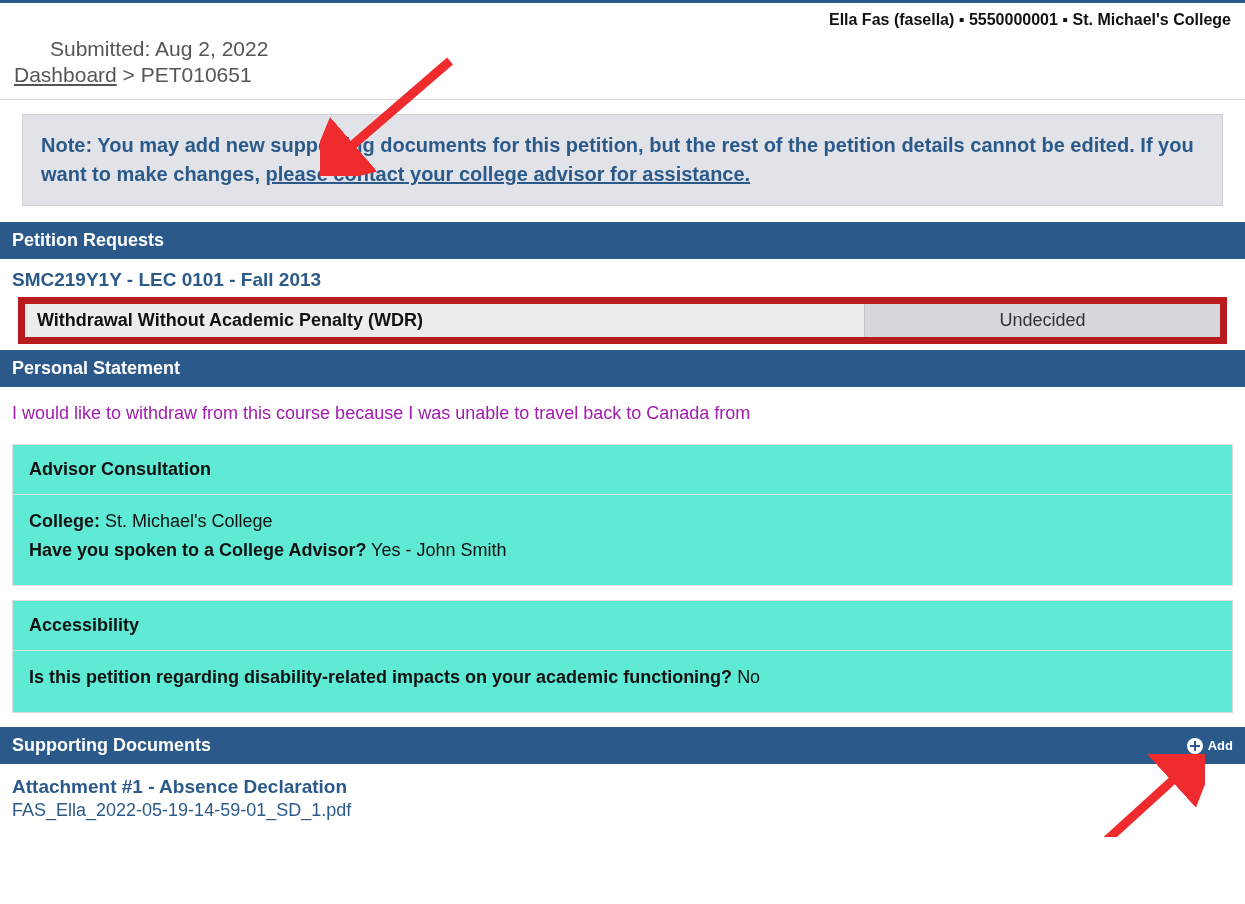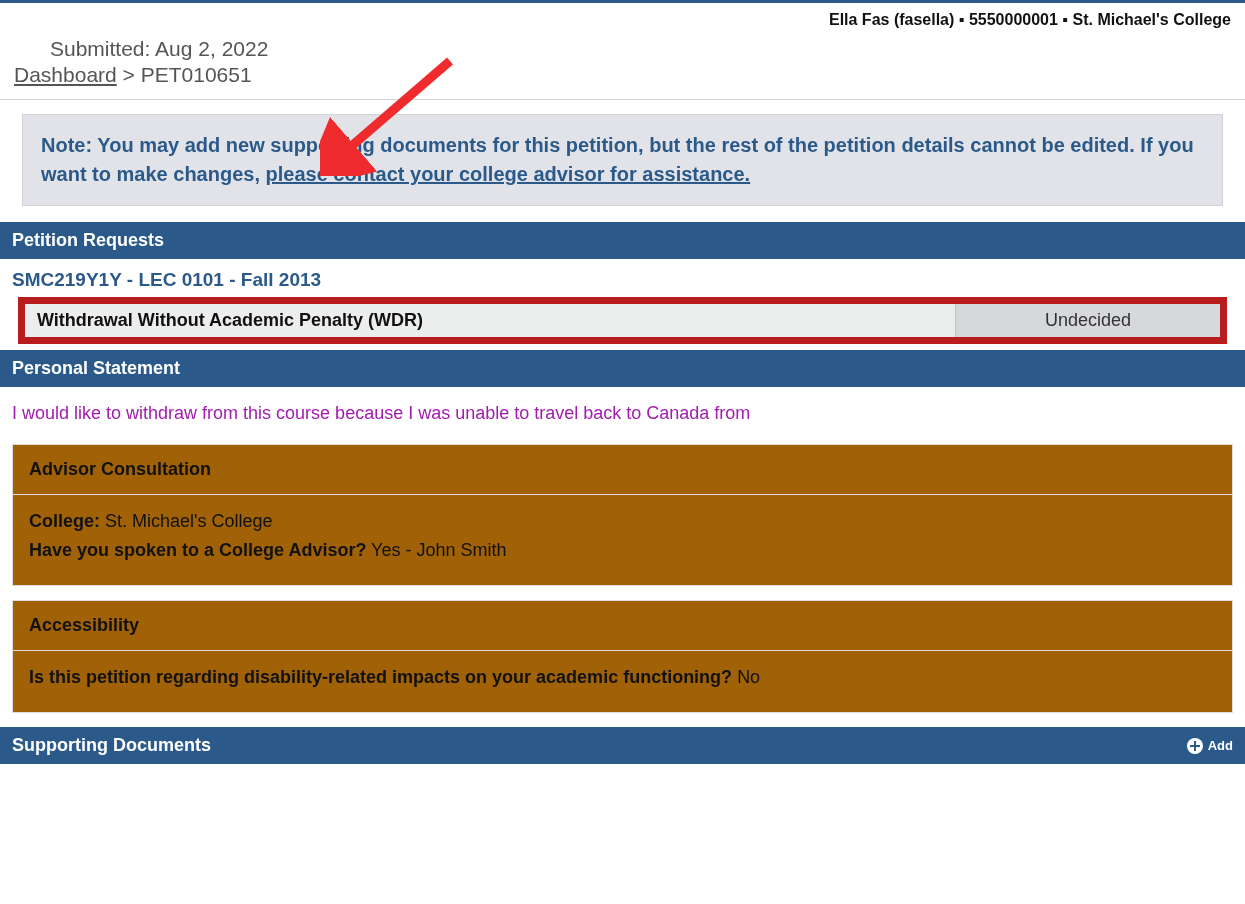--- a/index.html
+++ b/index.html
@@ -88,35 +88,35 @@
   }
   .req-row .req-name {
     flex: 1;
     background: #eceded;
     padding: 6px 12px;
     font-weight: 700;
     font-size: 18px;
     color: #111;
   }
   .req-row .req-status {
-    width: 265px;
+    width: 356px;
     background: #d6d8dc;
     padding: 6px 12px;
     text-align: center;
     font-size: 18px;
     color: #333;
     border-left: 1px solid #c2c4c8;
   }
   .ps-text {
     color: #a21caf;
     font-size: 18px;
     padding: 16px 12px 20px 12px;
   }
   .grey-block {
-    background: #a16207;
+    background: #5eead4;
     border: 1px solid #ddd;
     margin: 0 12px 14px 12px;
   }
   .grey-block .block-title {
     font-weight: 700;
     font-size: 18px;
     padding: 14px 16px;
     border-bottom: 1px solid #ddd;
     color: #111;
   }
@@ -228,14 +228,26 @@
     <span class="add-btn">
       <svg width="18" height="18" viewBox="0 0 18 18">
         <circle cx="9" cy="9" r="8" fill="#fff"></circle>
         <rect x="8" y="4" width="2" height="10" fill="#2b5a8a"></rect>
         <rect x="4" y="8" width="10" height="2" fill="#2b5a8a"></rect>
       </svg>
       <span>Add</span>
     </span>
   </div>
 
+  <div style="position:relative;">
+    <div class="attach-title">Attachment #1 - Absence Declaration</div>
+    <div class="attach-file">FAS_Ella_2022-05-19-14-59-01_SD_1.pdf</div>
+    <svg class="arrow" style="right:40px; top:-10px;" width="150" height="120" viewBox="0 0 150 120">
+      <defs>
+        <marker id="ah2" markerWidth="8" markerHeight="8" refX="2" refY="4" orient="auto">
+          <polygon points="0,0 8,4 0,8" fill="#ef2b2d"></polygon>
+        </marker>
+      </defs>
+      <line x1="20" y1="115" x2="130" y2="15" stroke="#ef2b2d" stroke-width="9" marker-end="url(#ah2)"></line>
+    </svg>
+  </div>
 
 </div>
 
 </body></html>

